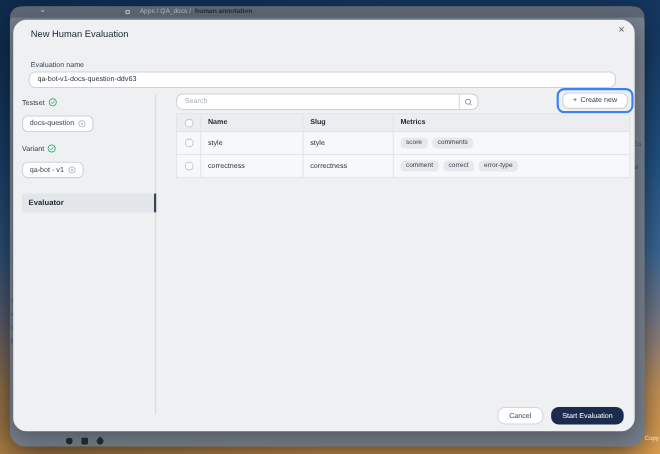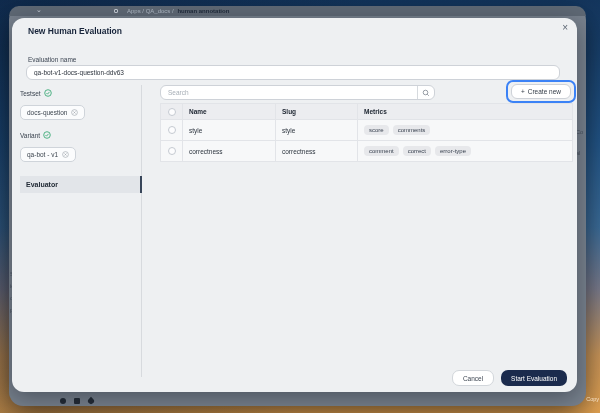--- a/index.html
+++ b/index.html
@@ -29,21 +29,21 @@
   .ficon.c { border-radius: 50%; }
   .ficon.s { border-radius: 1px; }
   .ficon.b { border-radius: 0 50% 50% 50%; transform: rotate(45deg); }
   .copy { position: absolute; right: 1px; bottom: 11px; font-size: 5.5px; color: rgba(255,241,222,.85); }
 
   
   .modal {
     position: absolute; left: 12px; top: 18px; width: 565px; height: 374px;
     background: #eef0f2; border-radius: 12px; box-shadow: 0 6px 22px rgba(8,14,24,.38);
   }
-  .modal-title { position: absolute; left: 16px; top: 8px; font-size: 8.5px; font-weight: 700; color: #17243a; }
+  .modal-title { position: absolute; left: 16px; top: 8px; font-size: 8.5px; font-weight: 400; color: #17243a; }
   .close { position: absolute; right: 9px; top: 5px; font-size: 10px; color: #5c6673; cursor: pointer; line-height: 10px; }
   .name-label { position: absolute; left: 16px; top: 38px; font-size: 6.5px; color: #3c4552; }
   .name-input {
     position: absolute; left: 14px; top: 47px; width: 534px; height: 15px;
     background: #fff; border: 1px solid #ced2d8; border-radius: 6px;
     font-size: 6.5px; color: #2b323c; padding: 0 7px; font-family: "Liberation Sans", sans-serif;
   }
   .body { position: absolute; left: 8px; top: 67px; right: 4px; height: 292px; display: flex; }
   .sidebar { width: 122px; border-right: 1px solid #d7dade; padding-top: 4px; position: relative; flex: none; }
   .side-label { display: flex; align-items: center; gap: 3px; font-size: 6.5px; color: #39424e; height: 8px; margin-bottom: 4px; }

